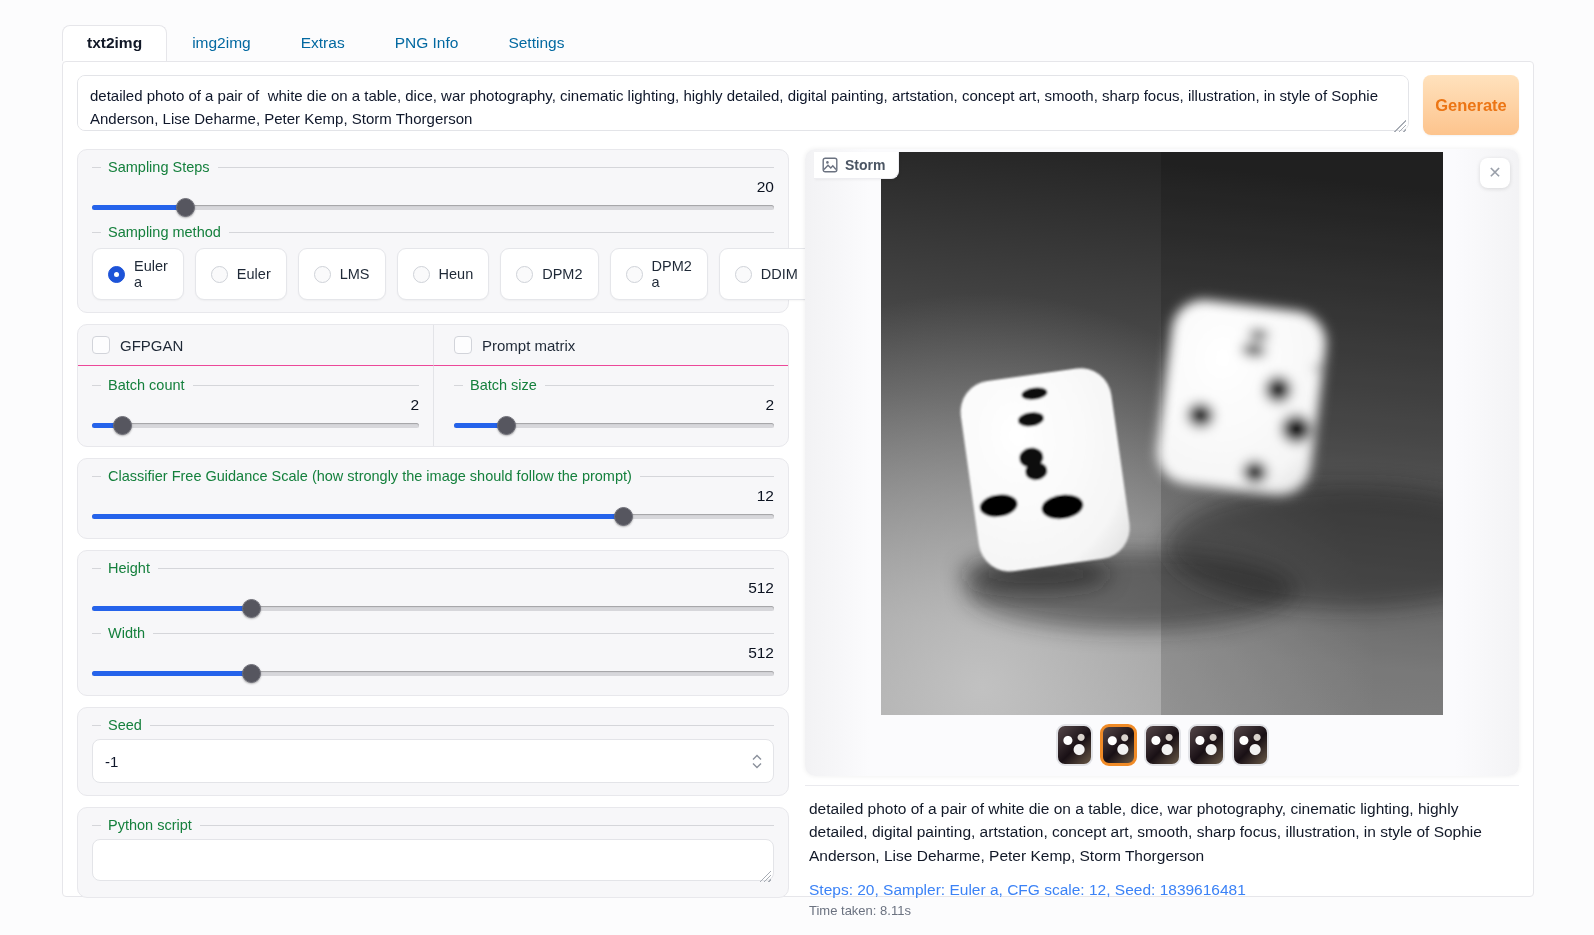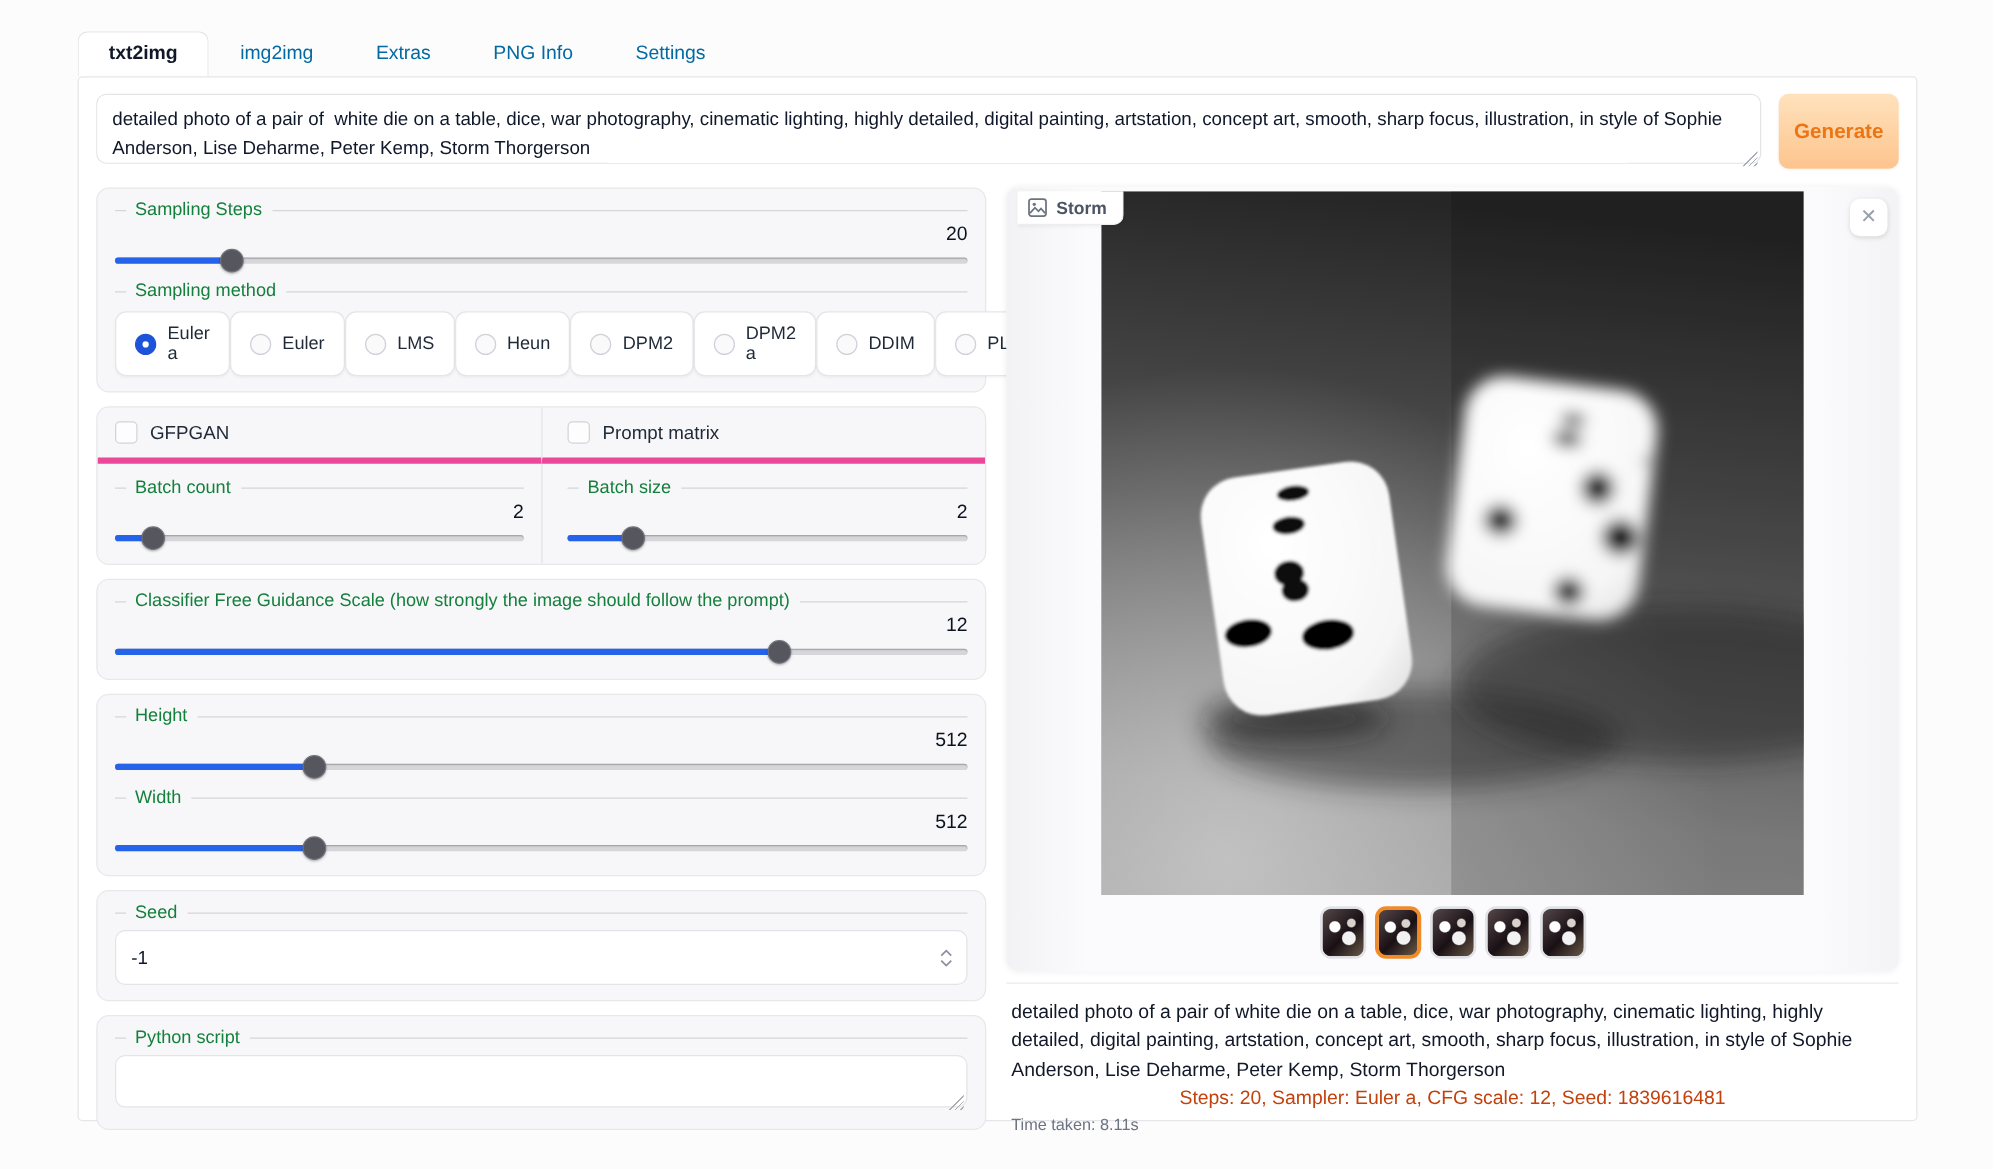--- a/index.html
+++ b/index.html
@@ -33,31 +33,31 @@
   .legend::before { content:""; width:9px; height:1px; background:#d5d6da; margin-right:7px; flex:none; }
   .legend::after { content:""; flex:1; height:1px; background:#d5d6da; margin-left:8px; }
   .slider-value { text-align:right; font-size:15.5px; color:#0b1220; line-height:20px; margin-top:1px; }
 
   .slider { position:relative; height:20px; cursor:pointer; }
   .slider .track { position:absolute; left:0; right:0; top:8px; height:5px; background:#d7d7db; border-radius:3px; box-shadow: inset 0 1px 1px rgba(0,0,0,0.25); }
   .slider .fill { position:absolute; left:0; top:8px; height:5px; background:#2563eb; border-radius:3px 0 0 3px; }
   .slider .thumb { position:absolute; top:1px; width:19px; height:19px; border-radius:50%; background:#56565f; border:1px solid #71717a; box-shadow:0 1px 2px rgba(0,0,0,0.3); margin-left:-9px; cursor:grab; }
 
   
-  .radio-row { display:flex; margin-top:8px; }
+  .radio-row { display:flex; gap:11px; margin-top:8px; }
   .pill { display:flex; align-items:center; gap:9px; background:#fff; border:1px solid #e5e6ea; border-radius:9px; padding:9px 15px; font-size:14.5px; color:#1f2937; box-shadow:0 1px 2px rgba(0,0,0,0.04); cursor:pointer; }
   .radio-circle { width:17px; height:17px; border-radius:50%; border:1px solid #cfd2d8; background:#fafafb; flex:none; position:relative; }
   .pill.checked .radio-circle { background:#1d53d8; border-color:#1d53d8; }
   .pill.checked .radio-circle::after { content:""; position:absolute; left:5px; top:5px; width:5px; height:5px; background:#fff; border-radius:50%; }
 
   
   .grid-panel { background:#f7f7f9; border:1px solid #e8e8ec; border-radius:10px; margin-bottom:11px; display:grid; grid-template-columns:1fr 1fr; overflow:hidden; }
   .gcell { padding:11px 14px; }
   .gcell.right { border-left:1px solid #e3e4e8;padding-left:20px; }
-  .gcell.top { border-bottom:5px solid #ec4899; }
+  .gcell.top { border-bottom:1px solid #ec4899; }
   .check-item { display:flex; align-items:center; gap:10px; font-size:15px; color:#1f2937; cursor:pointer; }
   .checkbox { width:18px; height:18px; border:1px solid #d2d4da; border-radius:4px; background:#fdfdfe; flex:none; cursor:pointer; }
 
   
   .seed-box { position:relative; margin-top:6px; }
   .seed-input { width:100%; height:44px; border:1px solid #e3e4e8; border-radius:8px; background:#fff; font-family:"Liberation Sans",sans-serif; font-size:15px; color:#0f172a; padding:0 34px 0 12px; outline:none; }
   .spinner { position:absolute; right:7px; top:10px; width:20px; height:24px; display:flex; flex-direction:column; align-items:center; justify-content:center; gap:1px; color:#8b919c; font-size:9px; line-height:8px; cursor:pointer; }
   .script-box { position:relative; margin-top:6px; }
   .script-input { width:100%; height:42px; resize:none; border:1px solid #e3e4e8; border-radius:8px; background:#fff; font-family:"Liberation Sans",sans-serif; font-size:15px; padding:8px 12px; outline:none; }
 
@@ -71,21 +71,21 @@
      background:
        radial-gradient(circle at 30% 38%, #ffffff 0 4px, rgba(255,255,255,0) 5px),
        radial-gradient(circle at 64% 62%, #f2f2f2 0 5px, rgba(255,255,255,0) 6px),
        radial-gradient(circle at 70% 30%, #d9d2cc 0 3px, rgba(255,255,255,0) 4px),
        linear-gradient(135deg,#56484a 0%, #191015 55%, #6a5a48 100%);
      background-size:cover; }
   .thumb.selected { border:3px solid #f08b27; }
 
   .caption-block { border-top:1px solid #eaeaee; margin-top:9px; padding:11px 4px 0 4px; }
   .caption-text { font-size:15.5px; line-height:1.5; color:#111827; max-width:700px; }
-  .params-text { font-size:15.5px; color:#c2410c; margin-top:2px;text-align:center; }
+  .params-text { font-size:15.5px; color:#3b82f6; margin-top:14px; }
   .time-text { font-size:13px; color:#6b7280; margin-top:4px; }
 </style>
 </head>
 <body>
 
 <div class="page">
 
   <div class="tabrow">
     <div class="tab active">txt2img</div>
     <div class="tab">img2img</div>

